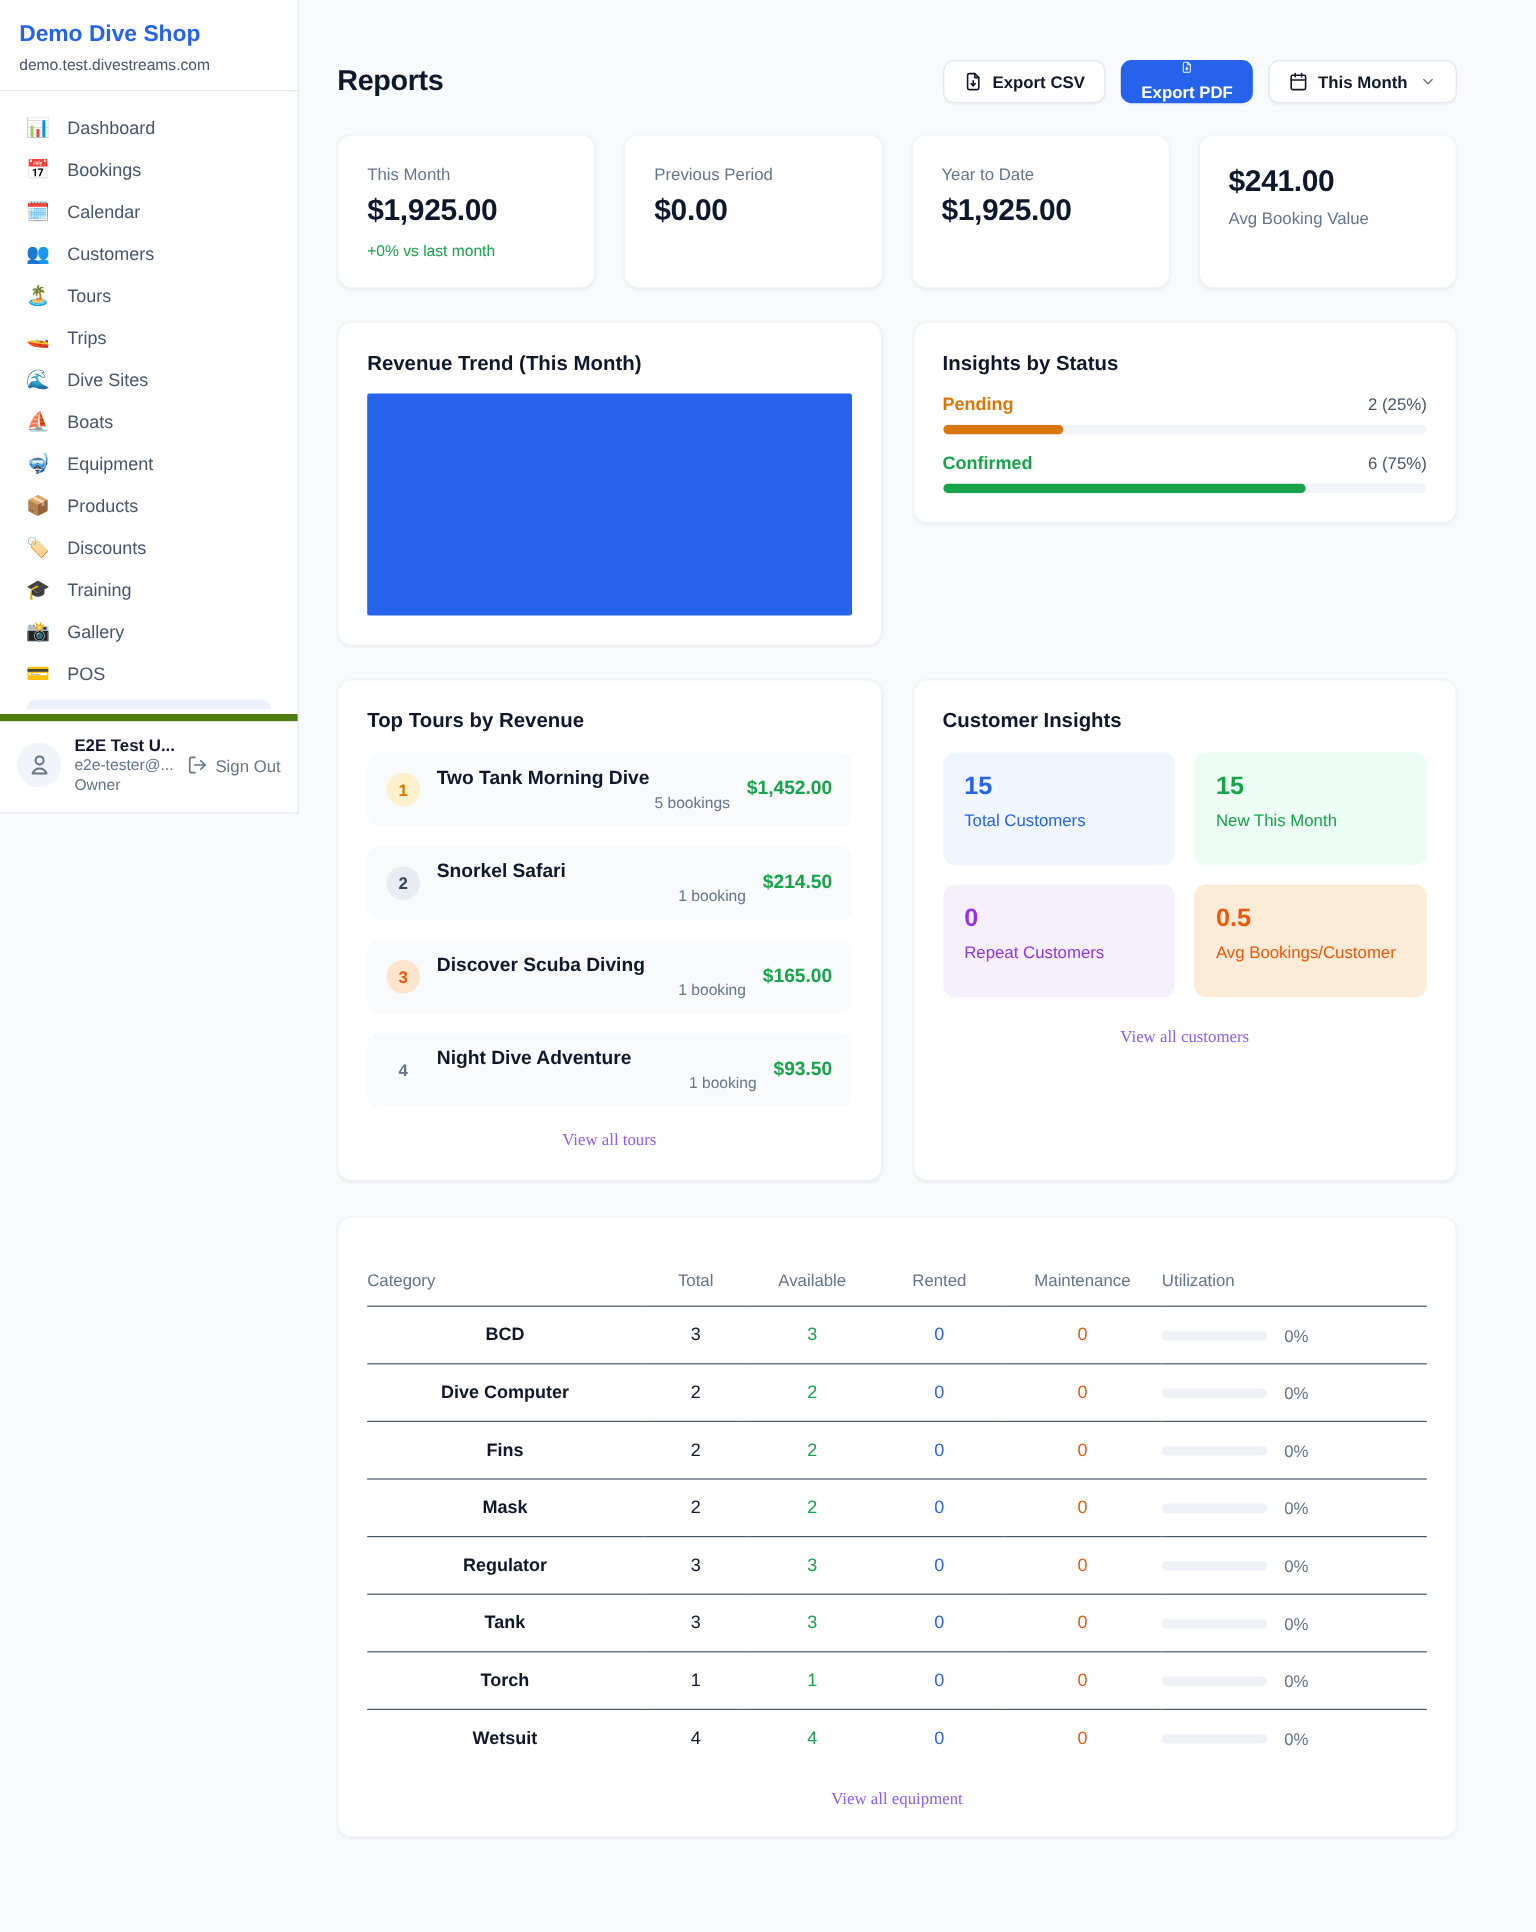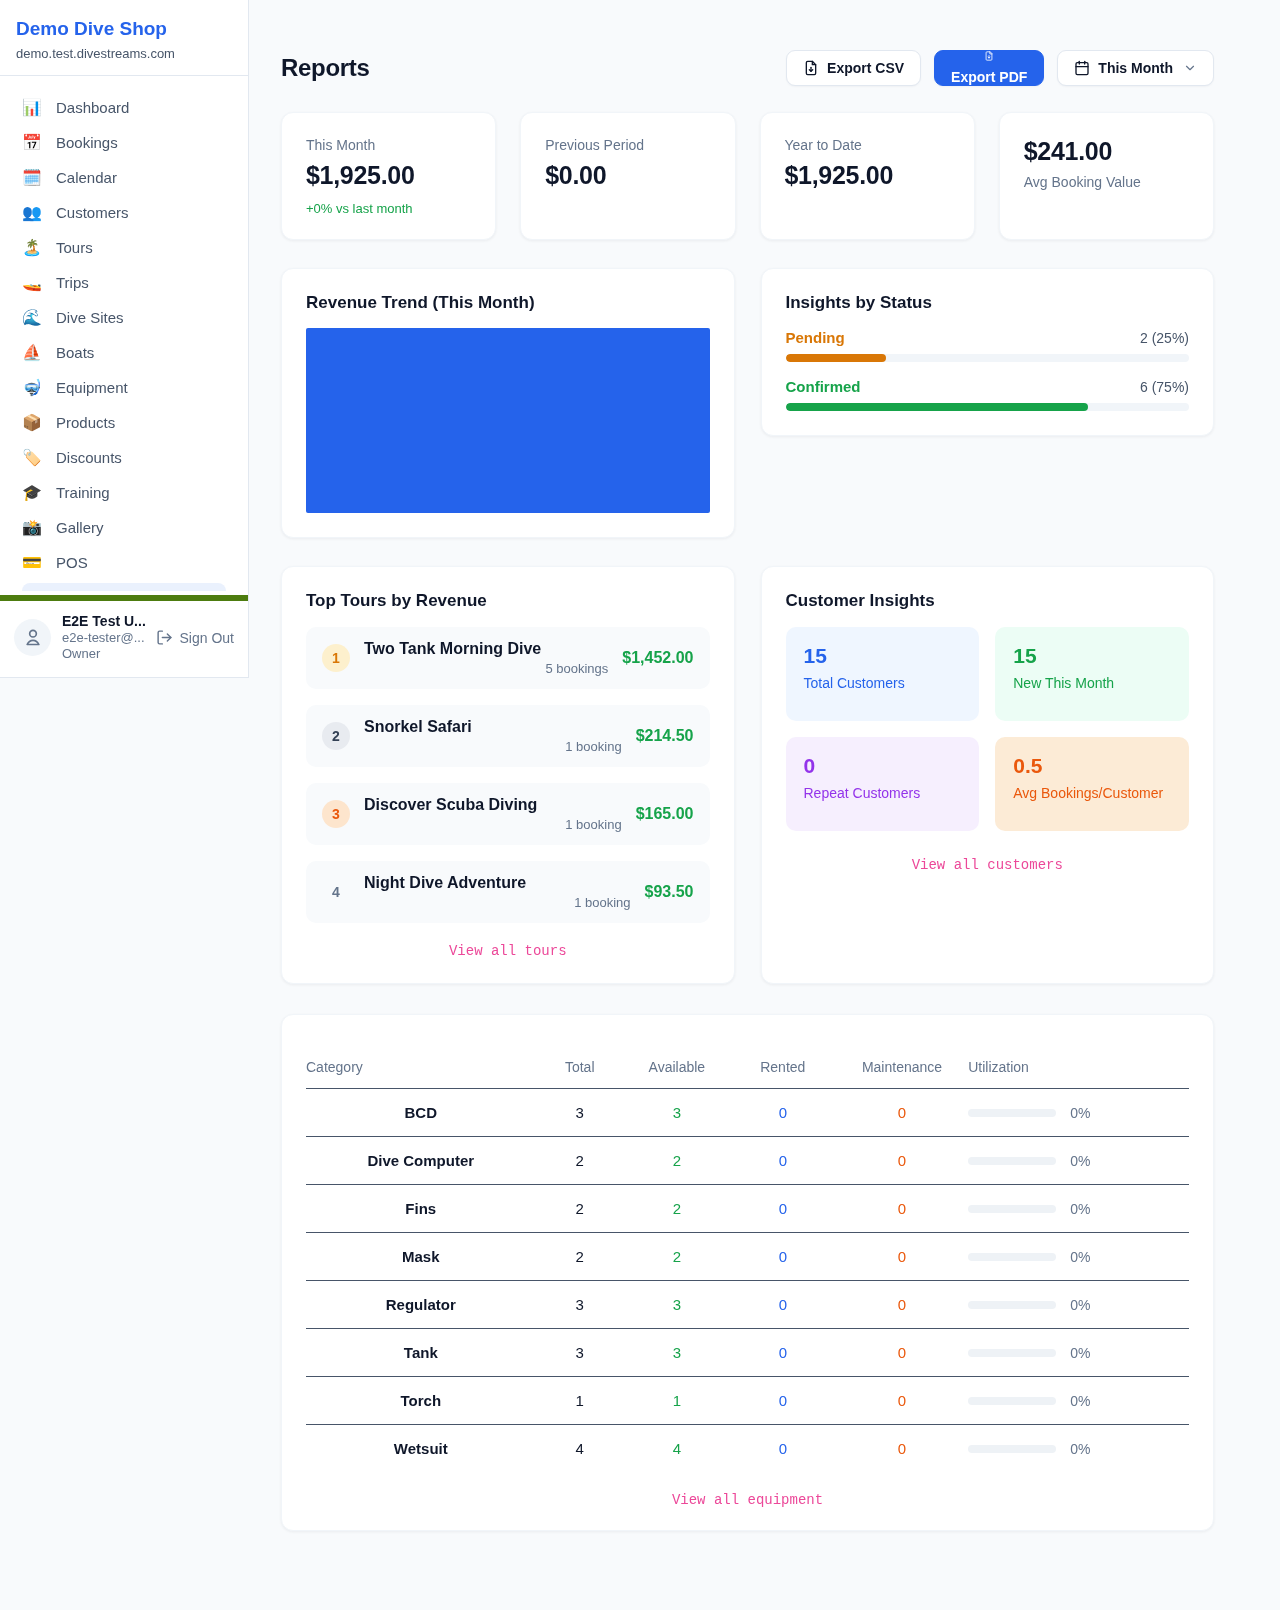--- a/index.html
+++ b/index.html
@@ -96,21 +96,21 @@
   .rank-1 { background:#fdf0cd; color:#d97706; }
   .rank-2 { background:#e8ebf0; color:#334155; }
   .rank-3 { background:#fde5cd; color:#ea580c; }
   .rank-4 { background:transparent; color:#64748b; }
   .tour-info { flex:1; min-width:0; }
   .tour-name { font-size:16px; font-weight:bold; color:#0f172a; }
   .tour-sub { font-size:13px; color:#64748b; margin-top:3px;text-align:right; }
   .tour-amount { font-size:16px; font-weight:bold; color:#16a34a; flex:none; }
   .view-link {
     display:block; margin:20px auto 0 auto; text-align:right; background:none; border:none;
-    color:#ec4899; font-size:14px; cursor:pointer; font-family:Liberation Mono, monospace;
+    color:#8b5cf6; font-size:14px; cursor:pointer; font-family:Liberation Serif, serif;
   }
   
   .insight-grid { display:grid; grid-template-columns:1fr 1fr; gap:16px; margin-top:16px; }
   .tile { border-radius:10px; padding:17px 18px; height:94px; }
   .tile-value { font-size:21px; font-weight:bold; }
   .tile-label { font-size:14px; margin-top:7px; }
   .tile.blue { background:#eff6ff; } .tile.blue .tile-value,.tile.blue .tile-label { color:#2563eb; }
   .tile.green { background:#ecfdf5; } .tile.green .tile-value,.tile.green .tile-label { color:#16a34a; }
   .tile.purple { background:#f6effe; } .tile.purple .tile-value,.tile.purple .tile-label { color:#9333ea; }
   .tile.orange { background:#fcebd6; } .tile.orange .tile-value,.tile.orange .tile-label { color:#ea580c; }

